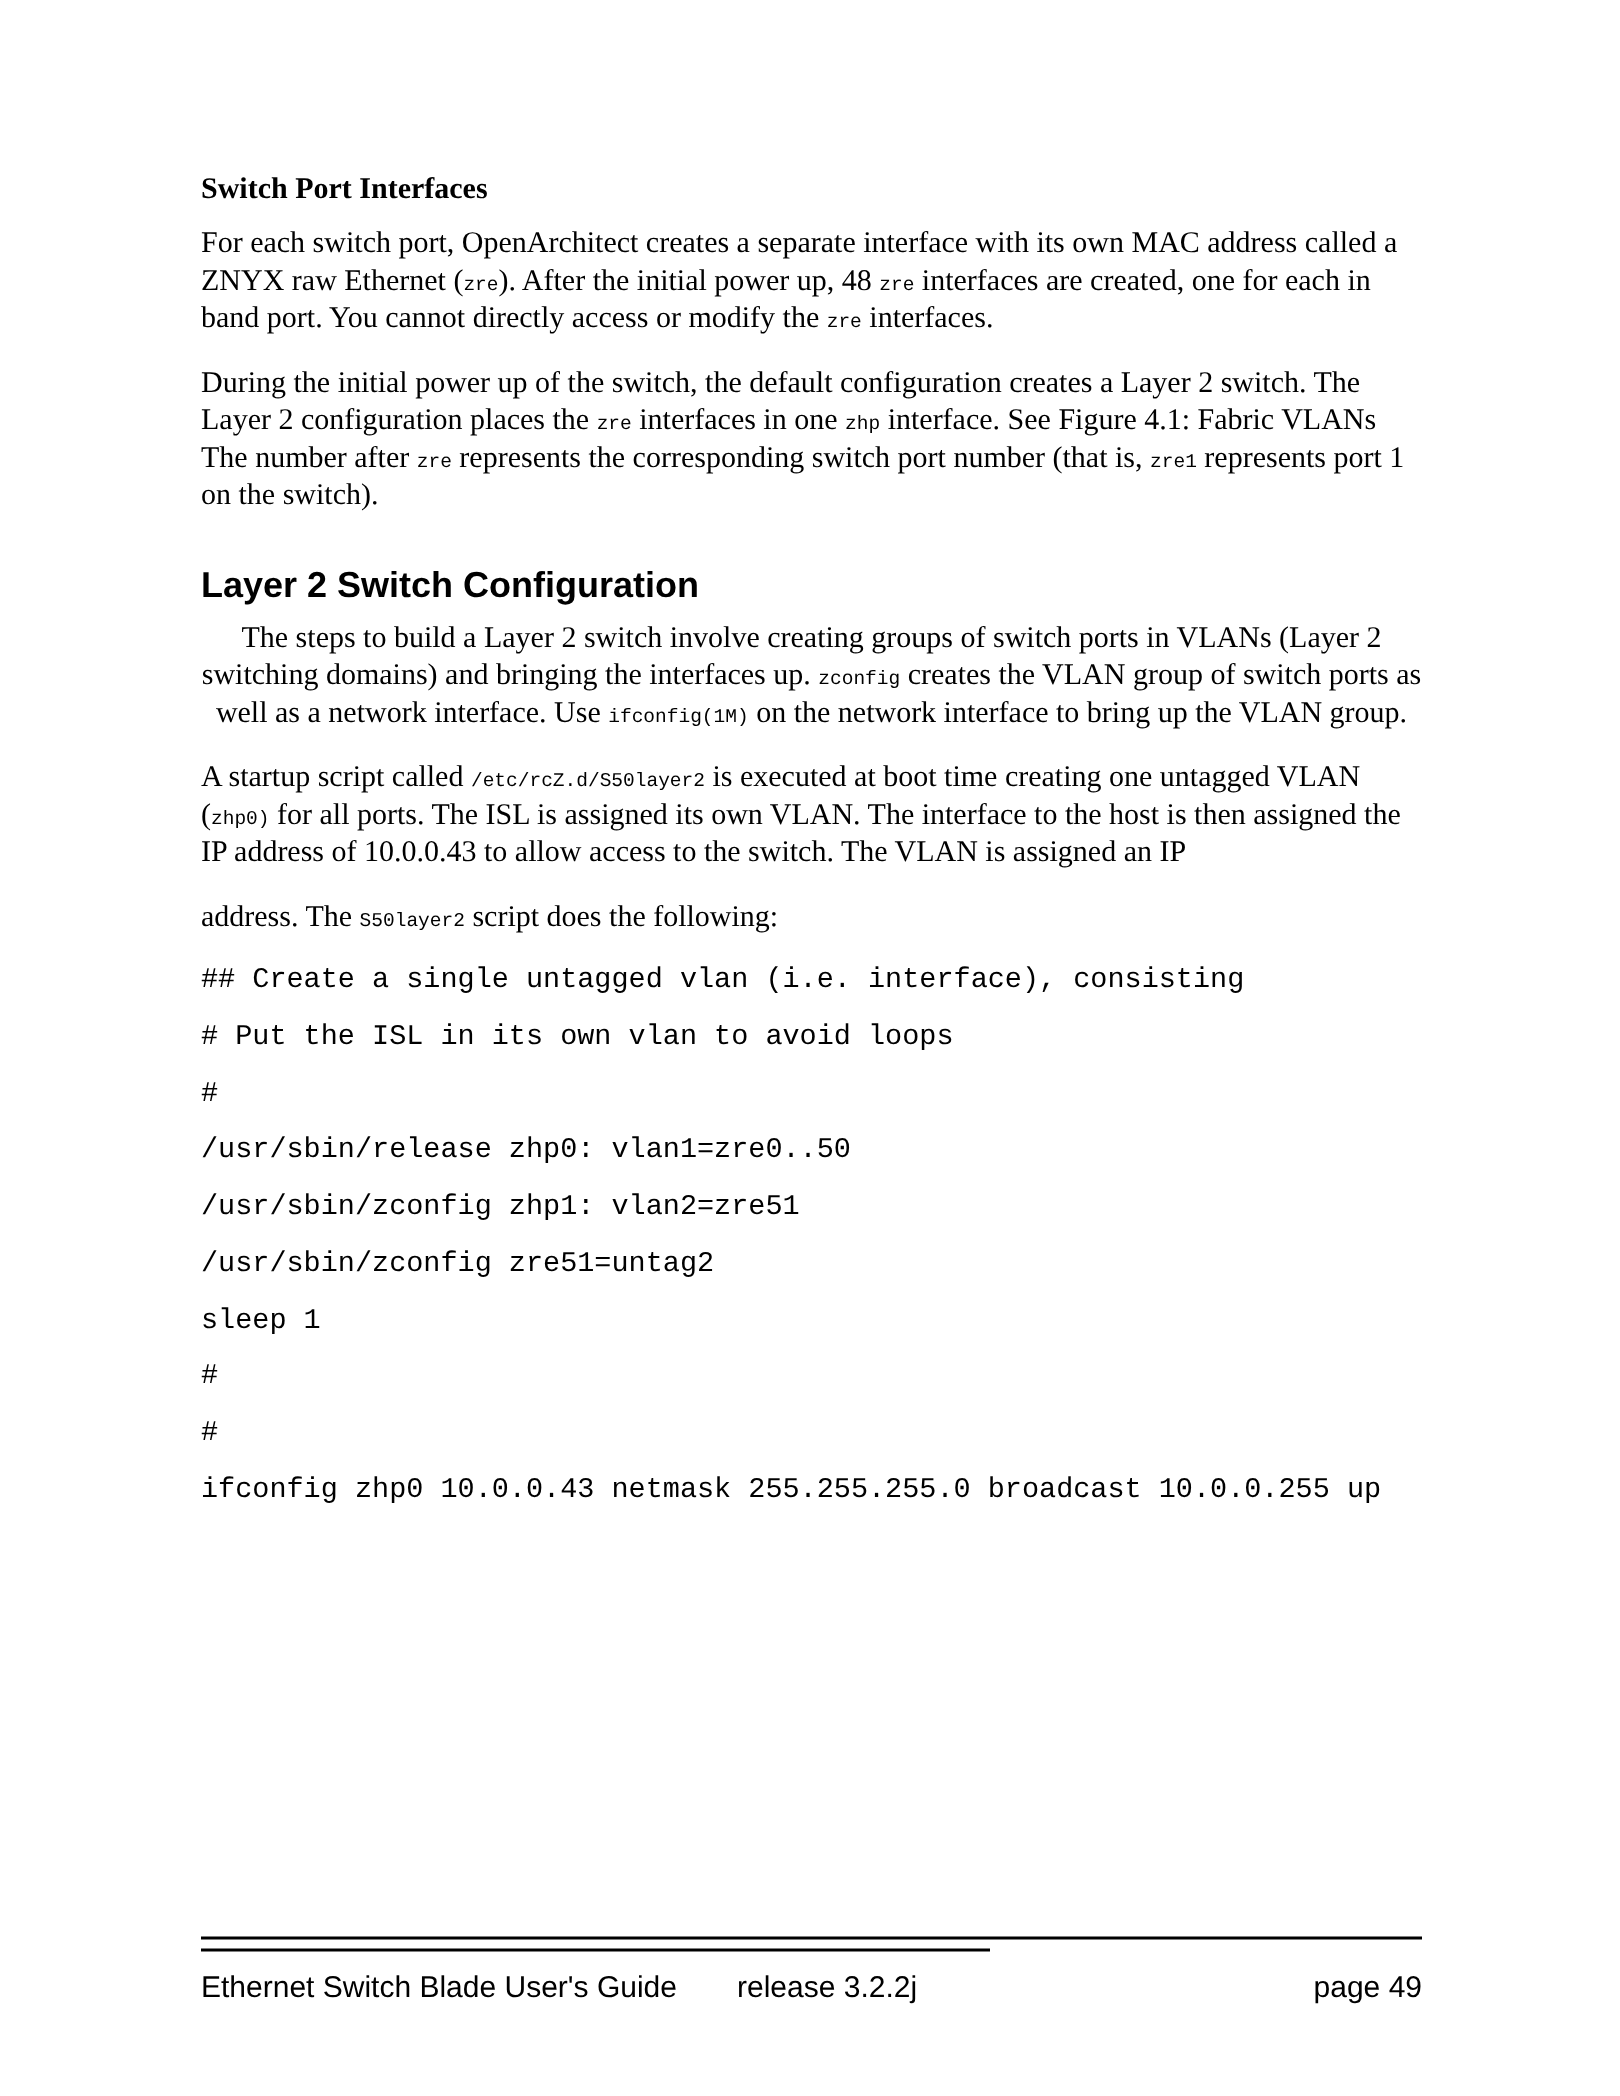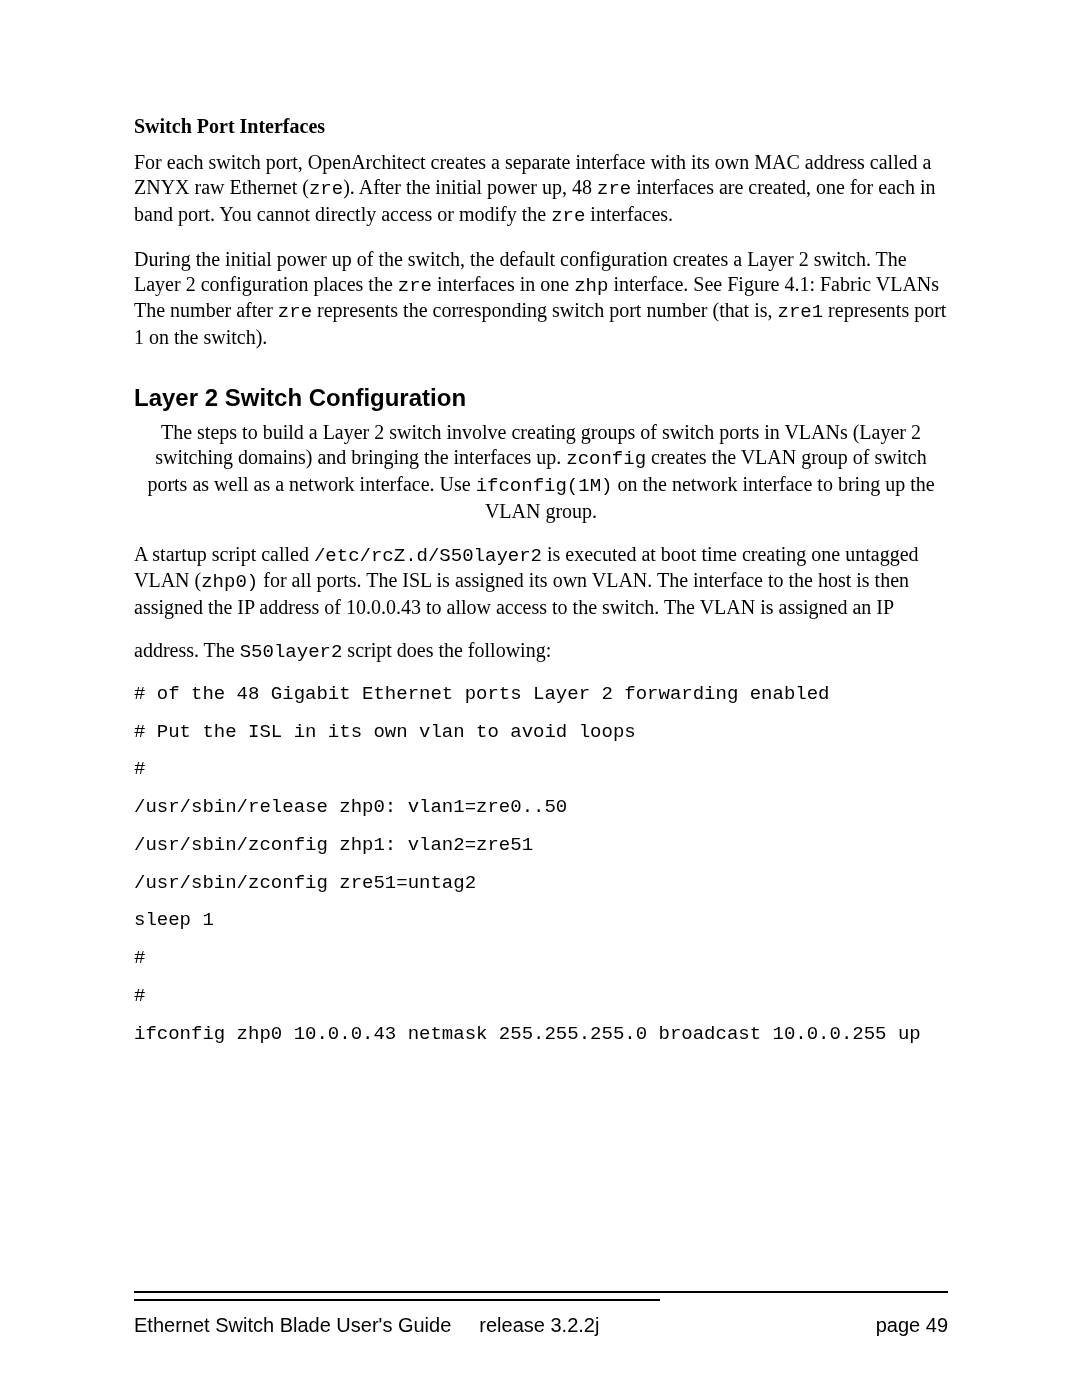--- a/index.html
+++ b/index.html
@@ -21,21 +21,21 @@
     font-size: 20px;
     margin: 0 0 12px 0;
   }
   .para {
     font-size: 20px;
     line-height: 1.25;
     margin: 0 0 18px 0;
   }
   .mono {
     font-family: "Courier New", Courier, monospace;
-    font-size: 19px;
+    font-size: 13px;
   }
   .h2 {
     font-family: Arial, Helvetica, sans-serif;
     font-weight: bold;
     font-size: 24px;
     margin: 34px 0 8px 0;
   }
   .code-line {
     font-family: "Courier New", Courier, monospace;
     font-size: 19px;
@@ -63,21 +63,21 @@
     right: 132px;
     bottom: 60px;
     font-family: Arial, Helvetica, sans-serif;
     font-size: 20px;
     display: flex;
     justify-content: space-between;
     align-items: baseline;
   }
   .footer-left {
     display: flex;
-    gap: 28px;
+    gap: 40px;
   }
   .gap-below-h2 { margin-top: 6px; text-align: center; }
 </style>
 </head>
 <body>
 
 <div class="page">
 
   <p class="section-title-bold">Switch Port Interfaces</p>
 
@@ -96,21 +96,21 @@
   </p>
 
   <p class="para">
     <span>A startup script called </span><span class="mono">/etc/rcZ.d/S50layer2</span><span> is executed at boot time creating one untagged VLAN (</span><span class="mono">zhp0)</span><span> for all ports.  The ISL is assigned its own VLAN. The interface to the host is then assigned the IP address of 10.0.0.43 to allow access to the switch. The VLAN is assigned an IP</span>
   </p>
 
   <p class="para">
     <span>address. The </span><span class="mono">S50layer2</span><span> script does the following:</span>
   </p>
 
-  <p class="code-line"># of the 48 Gigabit Ethernet ports Layer 2 forwarding enabled</p>
+  <p class="code-line">## Create a single untagged vlan (i.e. interface), consisting</p>
   <p class="code-line"># Put the ISL in its own vlan to avoid loops</p>
   <p class="code-line">#</p>
   <p class="code-line">/usr/sbin/release zhp0: vlan1=zre0..50</p>
   <p class="code-line">/usr/sbin/zconfig zhp1: vlan2=zre51</p>
   <p class="code-line">/usr/sbin/zconfig zre51=untag2</p>
   <p class="code-line">sleep 1</p>
   <p class="code-line">#</p>
   <p class="code-line">#</p>
   <p class="code-line">ifconfig zhp0 10.0.0.43 netmask 255.255.255.0 broadcast 10.0.0.255 up</p>
 

